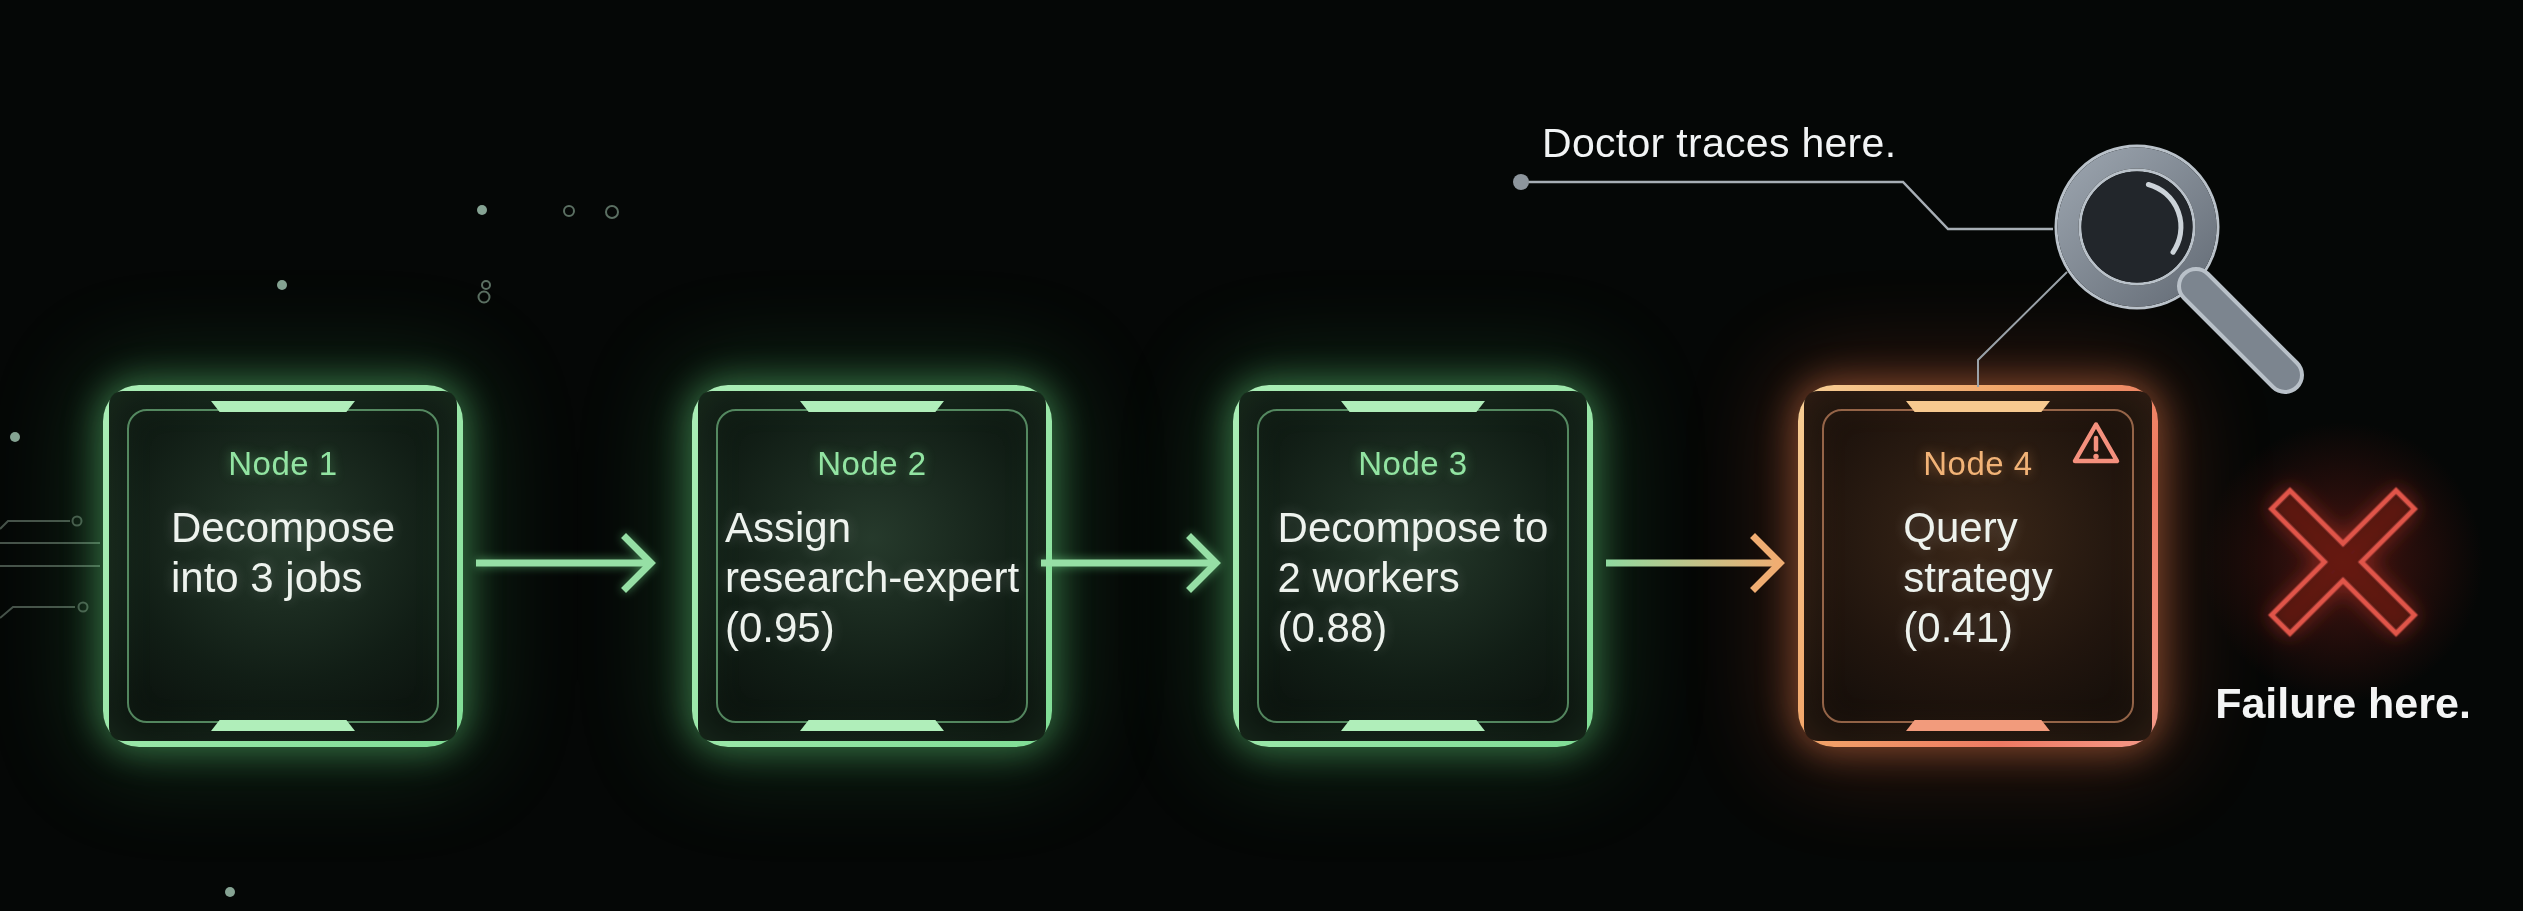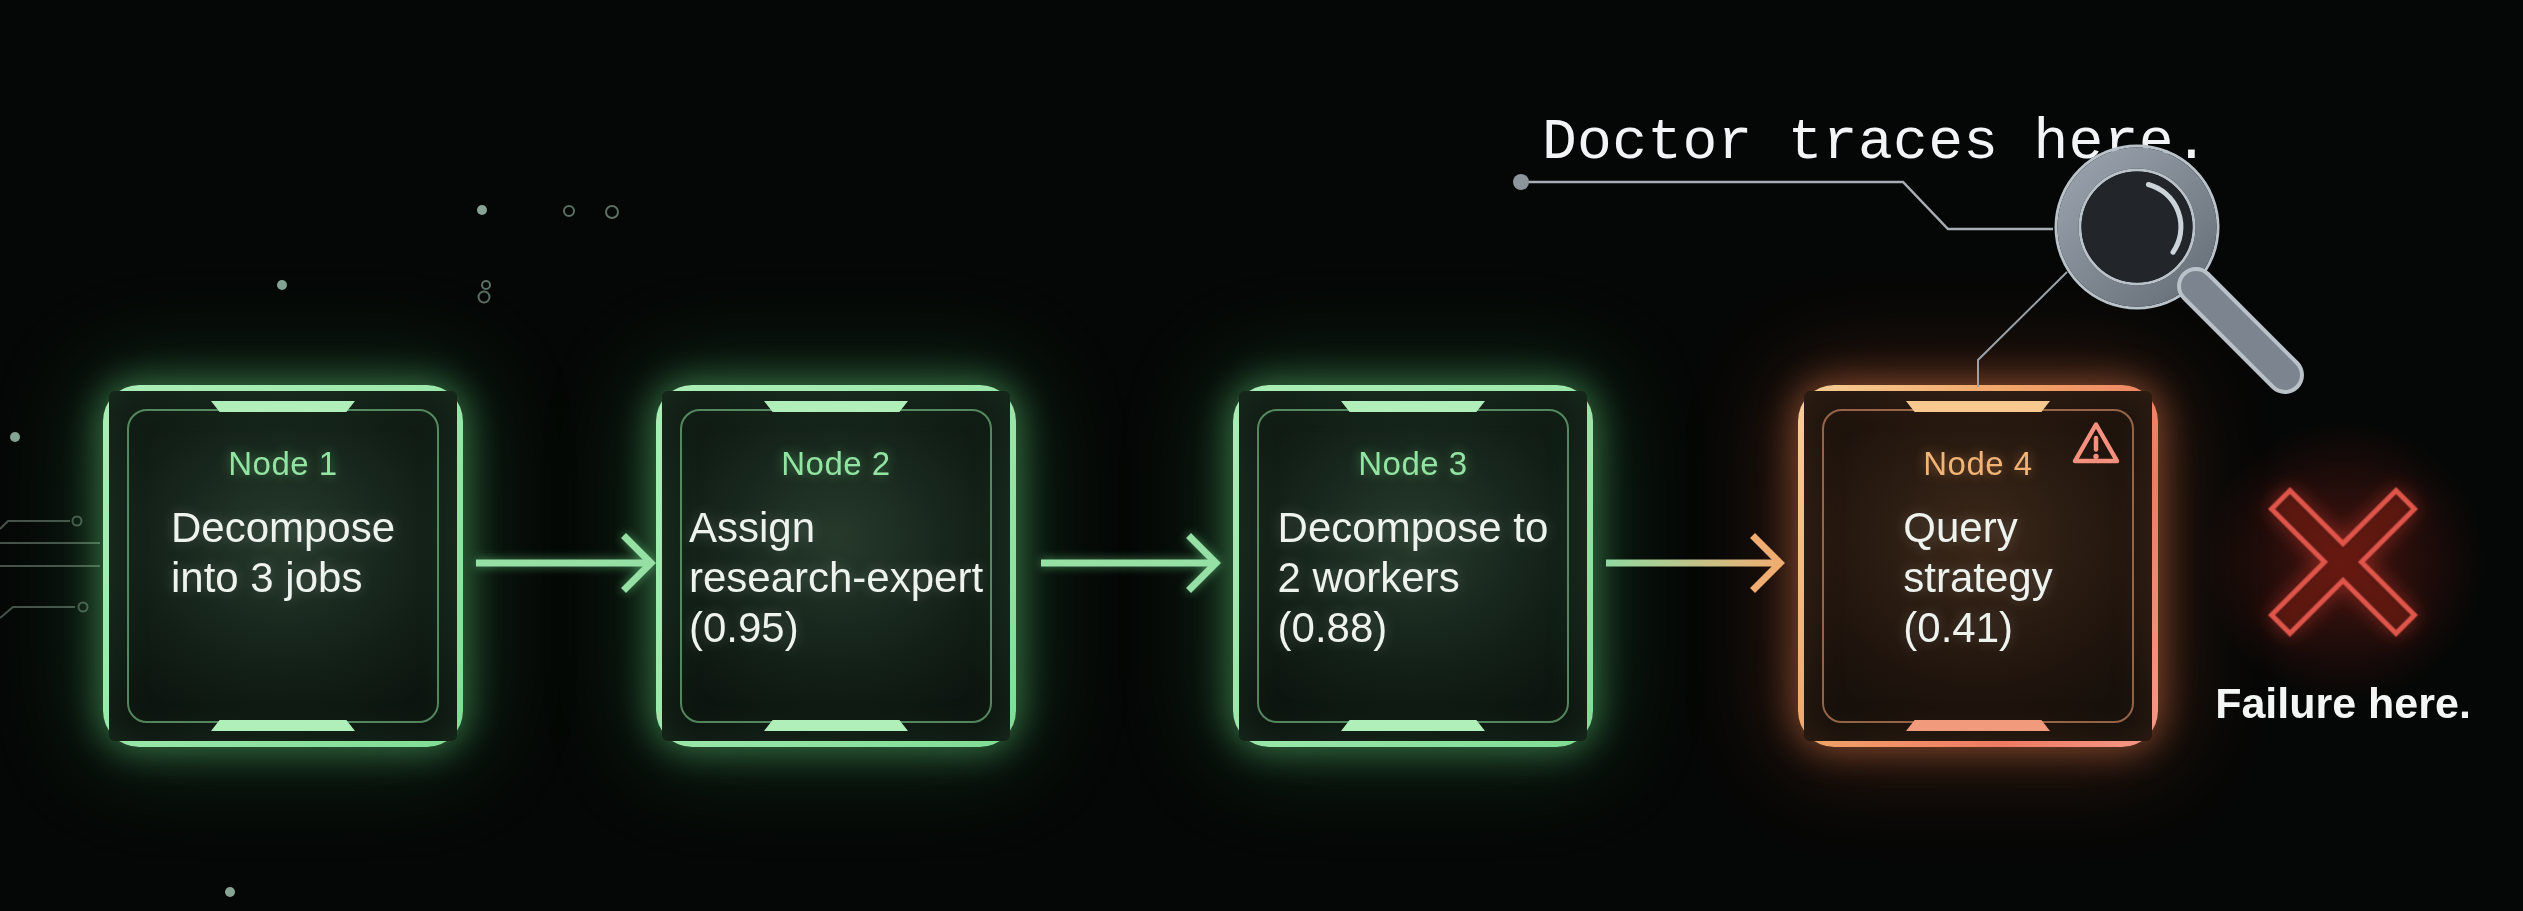--- a/index.html
+++ b/index.html
@@ -14,21 +14,21 @@
   }
   .node.ok{
     background:linear-gradient(135deg,#aaeeb6 0%,#9de8ab 45%,#7fdd95 100%);
     box-shadow:0 0 34px 6px rgba(110,225,135,.40),0 0 95px 24px rgba(70,190,105,.18);
   }
   .node.warn{
     background:linear-gradient(120deg,#f7cf96 0%,#f2a468 38%,#ee7a63 72%,#f59a89 100%);
     box-shadow:0 0 34px 6px rgba(240,130,80,.42),0 0 95px 24px rgba(230,100,60,.20);
   }
   .node-inner{
-    position:absolute;inset:6px;border-radius:6px;overflow:hidden;
+    position:absolute;inset:6px;border-radius:14px;overflow:hidden;
     display:flex;flex-direction:column;align-items:center;
     padding-top:54px;box-sizing:border-box;
   }
   .ok .node-inner{
     background:radial-gradient(95% 85% at 50% 42%,rgba(150,225,170,.20) 0%,rgba(80,150,105,.10) 48%,rgba(10,16,12,0) 78%),#0a100c;
     box-shadow:inset 0 0 46px rgba(120,220,140,.14);
   }
   .warn .node-inner{
     background:radial-gradient(95% 85% at 50% 42%,rgba(245,160,95,.18) 0%,rgba(160,90,55,.10) 48%,rgba(16,11,8,0) 78%),#120d09;
     box-shadow:inset 0 0 46px rgba(240,150,90,.14);
@@ -48,22 +48,22 @@
   .ok .node-title{color:#92e4a2;text-shadow:0 0 12px rgba(120,230,140,.45);}
   .warn .node-title{color:#f2b377;text-shadow:0 0 12px rgba(242,160,90,.45);}
   .node-body{
     position:relative;margin-top:20px;text-align:left;color:#eef3ee;
     font-size:42px;line-height:50px;text-shadow:0 0 14px rgba(255,255,255,.22);
   }
   .node-body span{display:block;}
   .warn-icon{position:absolute;top:28px;right:30px;width:52px;height:48px;}
   
   .doctor-label{
-    position:absolute;left:1542px;top:118px;font-size:58px;line-height:50px;
-    color:#f2f4f5;letter-spacing:.3px;font-family:Liberation Mono, monospace;
+    position:absolute;left:1542px;top:118px;font-size:41px;line-height:50px;
+    color:#f2f4f5;letter-spacing:.3px;
   }
   .failure-label{
     position:absolute;left:2343px;top:678px;transform:translateX(-50%);
     font-size:43px;line-height:50px;color:#f4f5f5;white-space:nowrap;font-weight:bold;
   }
   .overlay{position:absolute;left:0;top:0;pointer-events:none;}
 </style>
 </head>
 <body>
 
@@ -96,21 +96,21 @@
       <div class="notch top"></div>
       <div class="notch bottom"></div>
       <div class="node-title">Node 1</div>
       <div class="node-body">
         <span>Decompose</span>
         <span>into 3 jobs</span>
       </div>
     </div>
   </div>
 
-  <div class="node ok" style="left:656px">
+  <div class="node ok" style="left:692px">
     <div class="node-inner">
       <div class="frame"></div>
       <div class="notch top"></div>
       <div class="notch bottom"></div>
       <div class="node-title">Node 2</div>
       <div class="node-body">
         <span>Assign</span>
         <span>research-expert</span>
         <span>(0.95)</span>
       </div>

